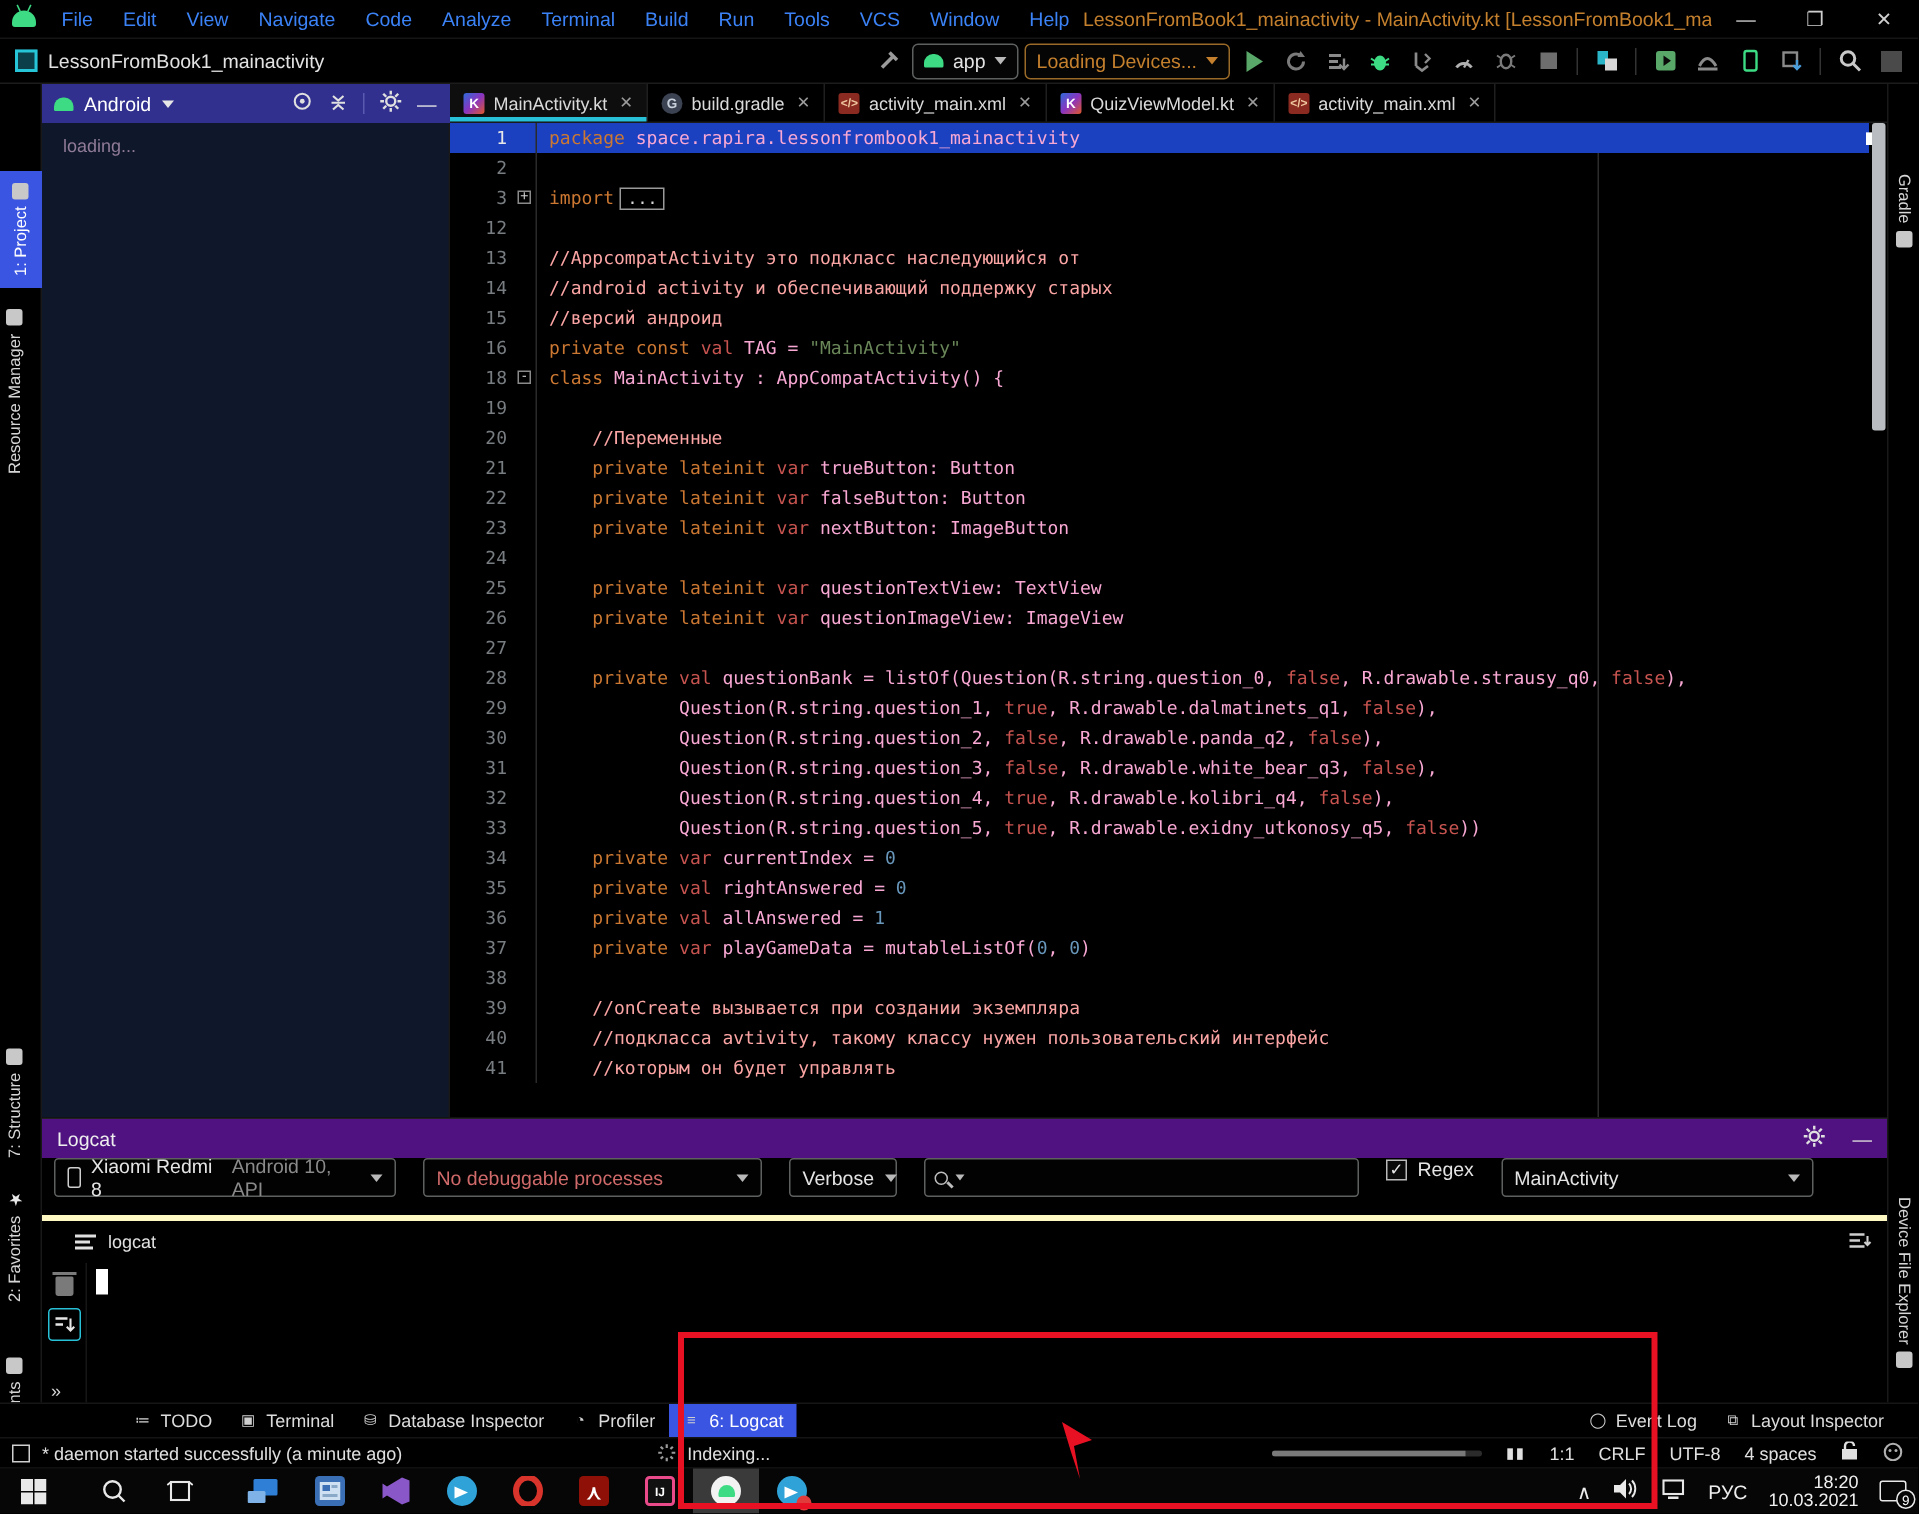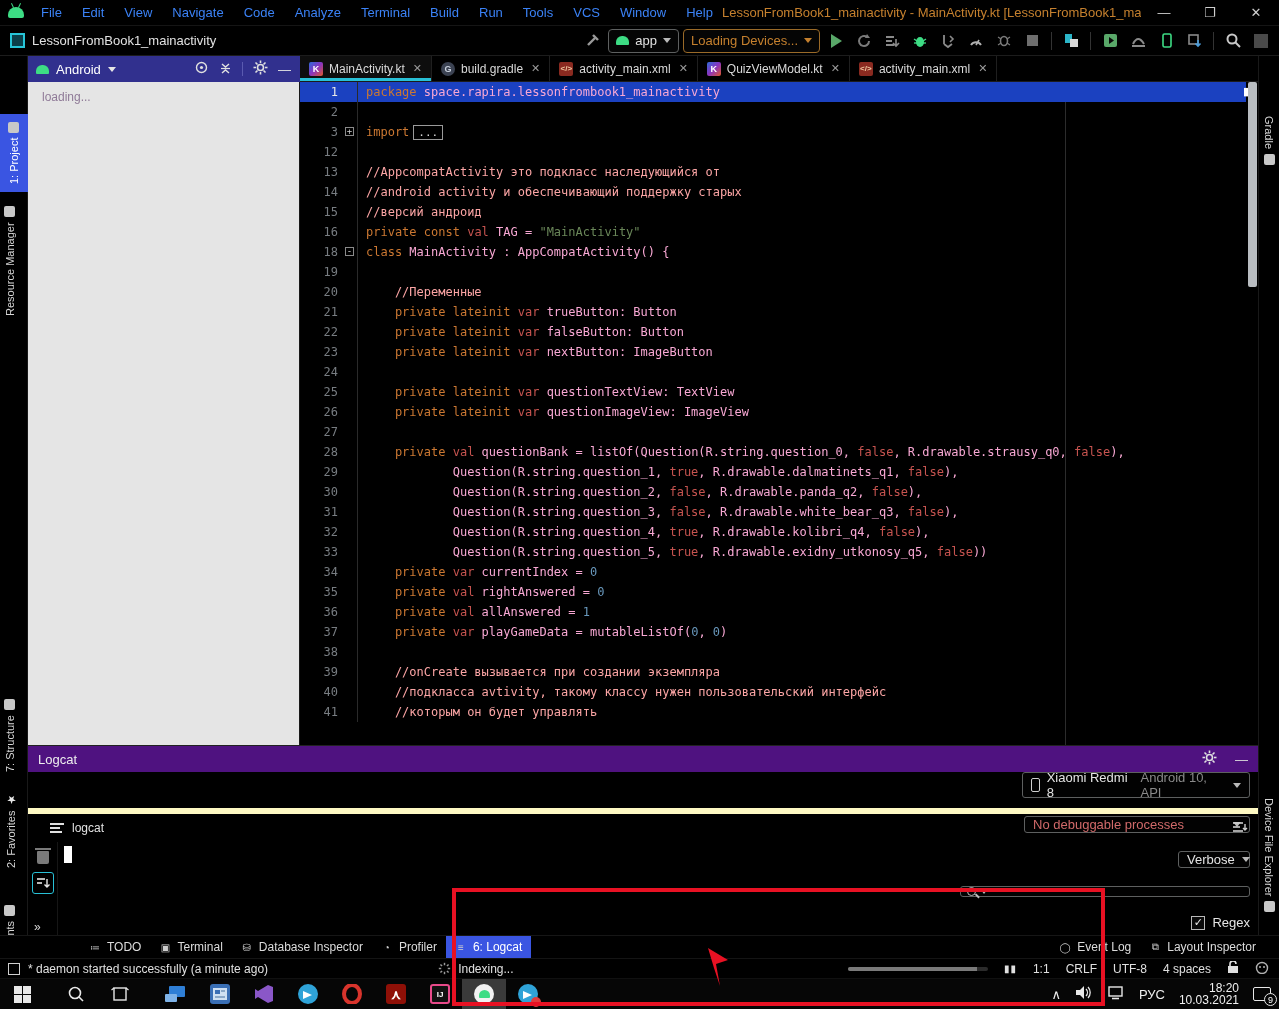--- a/index.html
+++ b/index.html
@@ -51,21 +51,21 @@
   .rail-l { position:absolute; left:0; top:56px; width:28px; height:879px; background:#000; border-right:1px solid #191919;}
   .rail-r { position:absolute; right:0; top:56px; width:21px; height:879px; background:#000; border-left:1px solid #191919;}
   .vlab { position:absolute; font-size:11px; color:#d6d6d6; white-space:nowrap; display:flex; align-items:center; gap:5px;}
   .vlab.left { left:4px; writing-mode:vertical-rl; transform:rotate(180deg); }
   .vlab.right { left:4px; writing-mode:vertical-rl; }
   .vlab.active { background:#3a55e2; color:#fff; padding:6px 1px; left:0; width:28px; justify-content:center;}
   .vico { width:11px; height:11px; background:#c8c8c8; display:inline-block; border-radius:2px;}
   .vico.star{ background:none; color:#e8e8e8; font-size:11px; width:auto; height:auto;}
 
   
-  .proj-panel { position:absolute; left:28px; top:82px; width:272px; height:663px; background:#e5e5e5; border-right:1px solid #191919;}
+  .proj-panel { position:absolute; left:28px; top:82px; width:272px; height:663px; background:#0f172a; border-right:1px solid #191919;}
   .loading { color:#8f7a97; font-size:12px; padding:8px 0 0 14px;}
 
   
   .editor { position:absolute; left:300px; top:82px; width:946px; height:663px; background:#000; font-family:"DejaVu Sans Mono", monospace; font-size:12px; overflow:hidden;}
   .margin-guide { position:absolute; left:765px; top:0; bottom:0; width:1px; background:#2c2c2c;}
   .code-row { position:relative; height:20px; line-height:20px; display:flex; white-space:pre;}
   .code-row.hl { background:#1b41c0; }
   .gut { width:44px; text-align:right; color:#787d82; flex:0 0 44px; padding-right:6px;}
   .code-row.hl .gut { color:#e8e8e8;}
   .foldc { width:14px; flex:0 0 14px; position:relative; border-right:1px solid #2a2a2a;}
@@ -75,21 +75,21 @@
   .tk-cm { color:#fca5a5; } .tk-str { color:#6a8759; } .tk-num { color:#6897bb; }
   .tk-fb { border:1px solid #9a9a9a; color:#d8d8d8; padding:0 4px; margin-left:4px; font-size:11px;}
   .ed-scroll { position:absolute; left:1246px; top:82px; width:12px; height:663px; background:#000;}
   .ed-thumb { position:absolute; left:2px; top:0px; width:9px; height:205px; background:#b9bdc1; border-radius:2px;}
   .ed-mark { position:absolute; left:-3px; top:3px; color:#fff; font-size:11px; letter-spacing:1px;}
 
   
   .logcat { position:absolute; left:28px; top:745px; width:1230px; height:190px; background:#000; border-top:1px solid #222;}
   .lc-head { height:26px; background:#4f1280; display:flex; align-items:center; font-size:13px; color:#eee; padding:0 10px;}
   .lc-head .hicons { margin-left:auto; display:flex; gap:18px; align-items:center; color:#ddd;}
-  .lc-tools { height:42px; display:flex; align-items:flex-end; gap:18px; padding:0 8px; border-bottom:6px solid #fef9c3;flex-direction:column;}
+  .lc-tools { height:42px; display:flex; align-items:flex-start; gap:18px; padding:0 8px; border-bottom:4px solid #fef9c3;}
   .lc-combo { height:26px; border:1px solid #5e6060; border-radius:3px; display:flex; align-items:center; gap:7px; padding:0 8px; font-size:13px; color:#e4e4e4; background:#020202;}
   .lc-combo .dim { color:#8a8a8a; } .lc-combo .warn { color:#d16a6a; }
   .lc-combo .caret-dn { margin-left:auto; }
   .phone-ico { width:9px; height:14px; border:1px solid #cfcfcf; border-radius:2px;}
   .searchbox { width:290px; height:26px; border:1px solid #5e6060; border-radius:3px; display:flex; align-items:center; padding:0 6px; gap:2px; background:#020202;}
   .mag { width:9px;height:9px;border:1.5px solid #bdbdbd;border-radius:50%;position:relative;}
   .mag:after{ content:"";position:absolute;left:7px;top:7px;width:5px;height:1.5px;background:#bdbdbd;transform:rotate(45deg);}
   .chk { width:14px;height:14px;border:1px solid #b9b9b9;background:#0a0a0a;color:#e8e8e8;font-size:11px;display:flex;align-items:center;justify-content:center;}
   .regex-wrap{ display:flex; align-items:center; gap:7px; font-size:13px; color:#e4e4e4;}
   .lc-tabrow { height:28px; display:flex; align-items:center; padding:0 0 0 22px; font-size:12px; color:#e2e2e2; gap:8px;}

